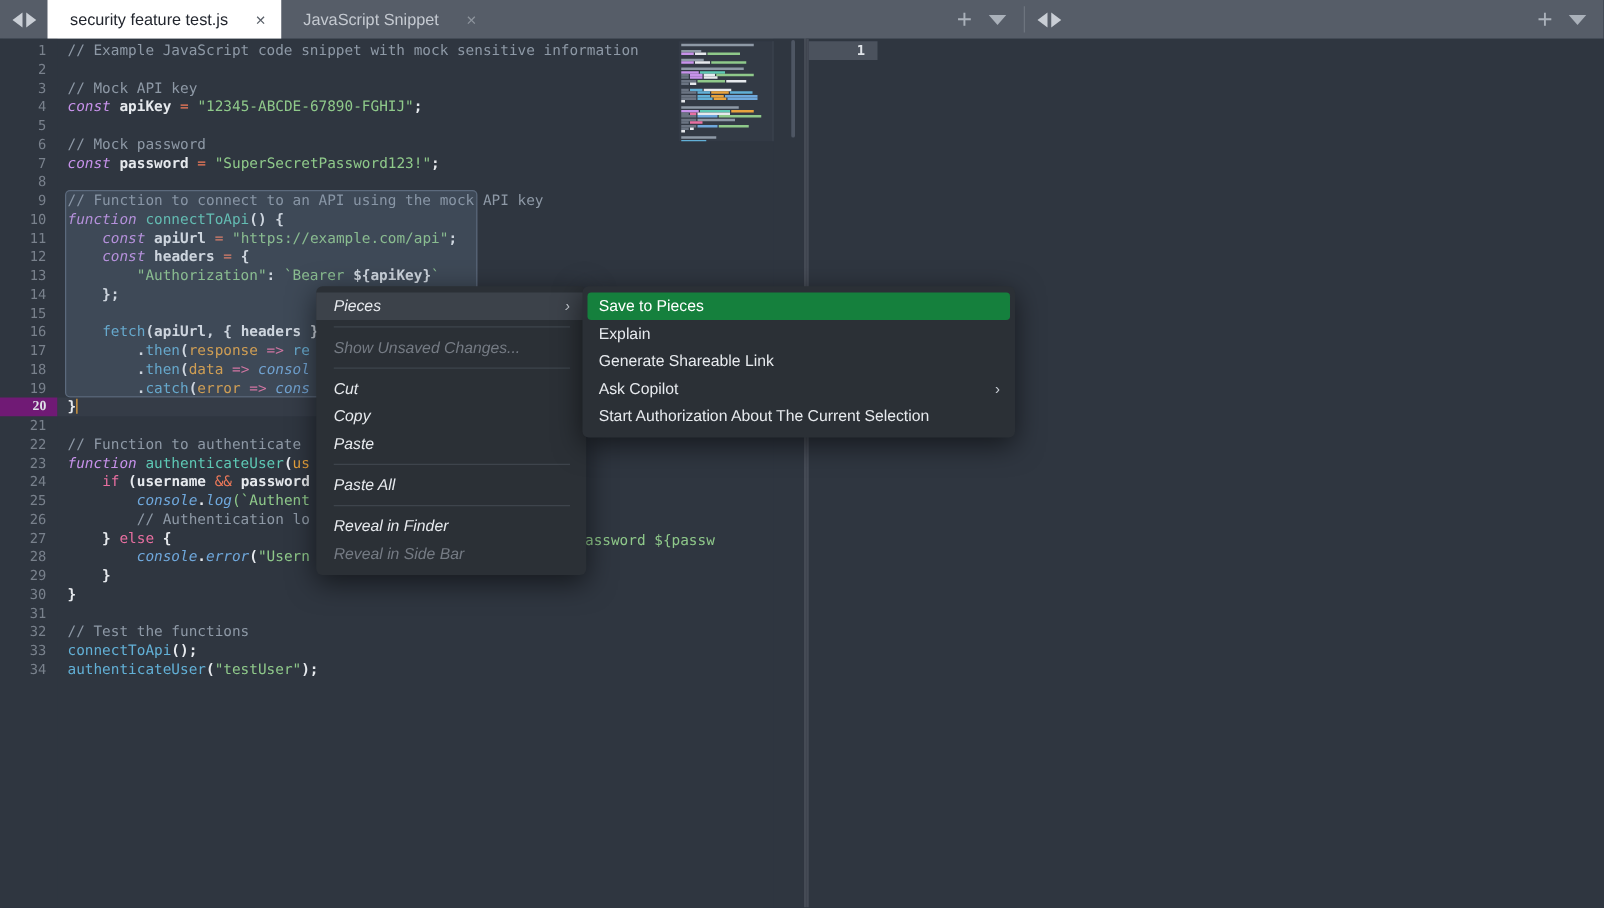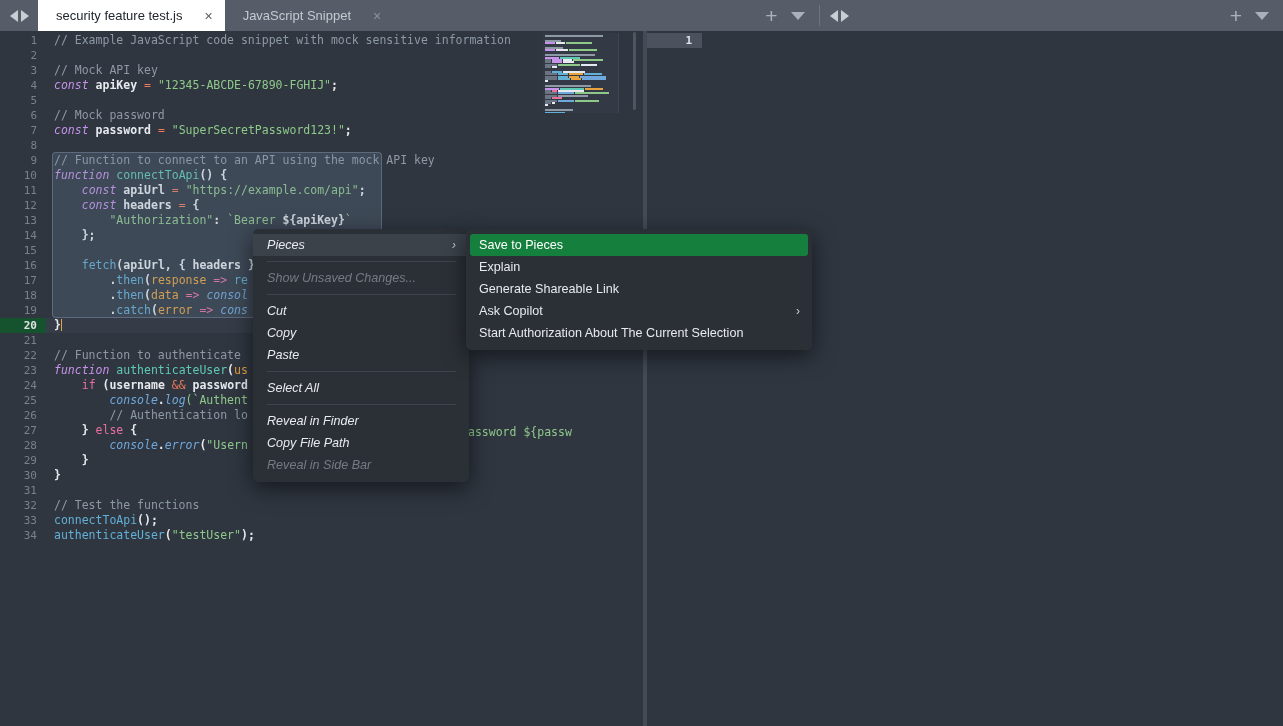--- a/index.html
+++ b/index.html
@@ -59,21 +59,22 @@
     border-right: none;
   }
   .gutter .ln {
     height: 15px; line-height: 15px;
     text-align: right; padding-right: 9px;
     font-family: "DejaVu Sans Mono", monospace;
     font-size: 11px; color: #79818c;
   }
   .gutter .ln.cur {
     color: #dfe3e8; font-weight: bold;
-    background: #14532d;
+    background: #701a75;
+    font-family: Liberation Serif, serif;
   }
   .edgebar { position: absolute; left: 0; top: 0; width: 2px; height: 695px; background: #454b55; }
 
   .code {
     position: absolute; left: 46px; top: 0;
     width: 600px; height: 695px;
     font-family: "DejaVu Sans Mono", monospace;
     font-size: 11.5px;
     white-space: pre;
   }
@@ -422,29 +423,26 @@
         <span>Cut</span>
       </div>
       <div class="mi">
         <span>Copy</span>
       </div>
       <div class="mi">
         <span>Paste</span>
       </div>
       <div class="msep"></div>
       <div class="mi">
-        <span>Select All</span>
+        <span>Paste All</span>
       </div>
       <div class="msep"></div>
       <div class="mi">
         <span>Reveal in Finder</span>
       </div>
-      <div class="mi">
-        <span>Copy File Path</span>
-      </div>
       <div class="mi dim">
         <span>Reveal in Side Bar</span>
       </div>
     </div>
 
   <div class="submenu" id="submenu">
       <div class="smi sel">
         <span>Save to Pieces</span>
       </div>
       <div class="smi">

